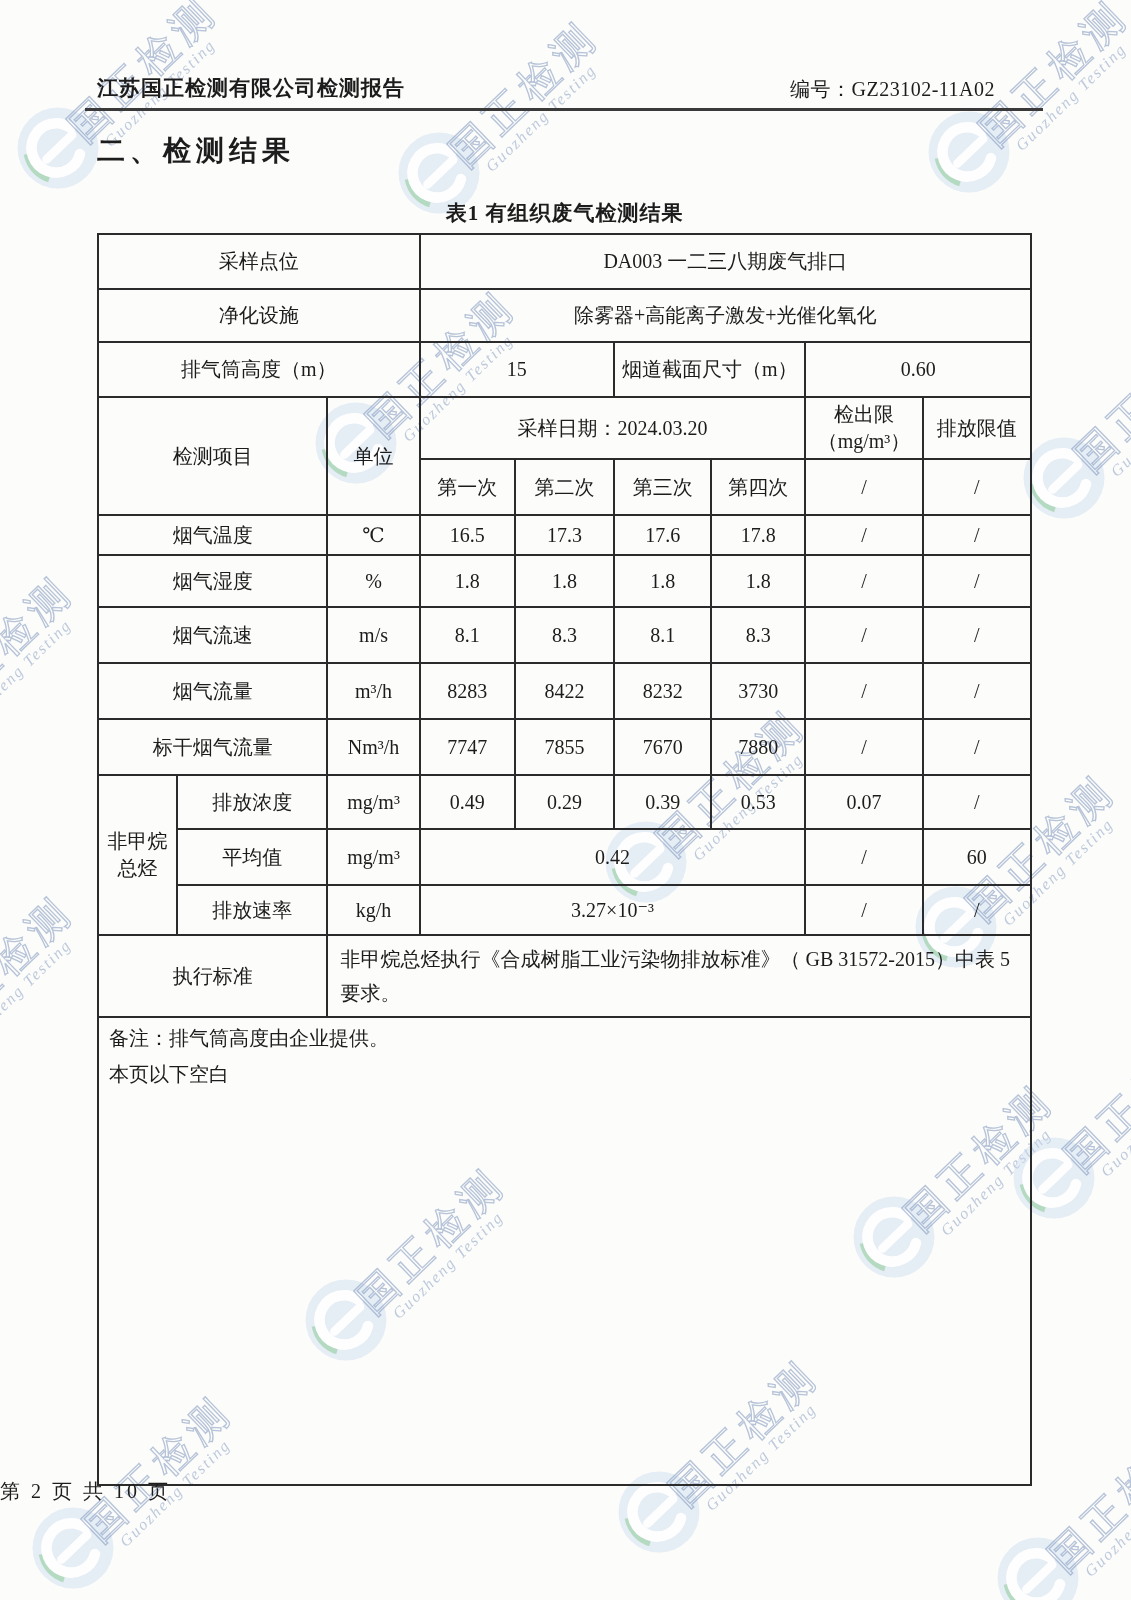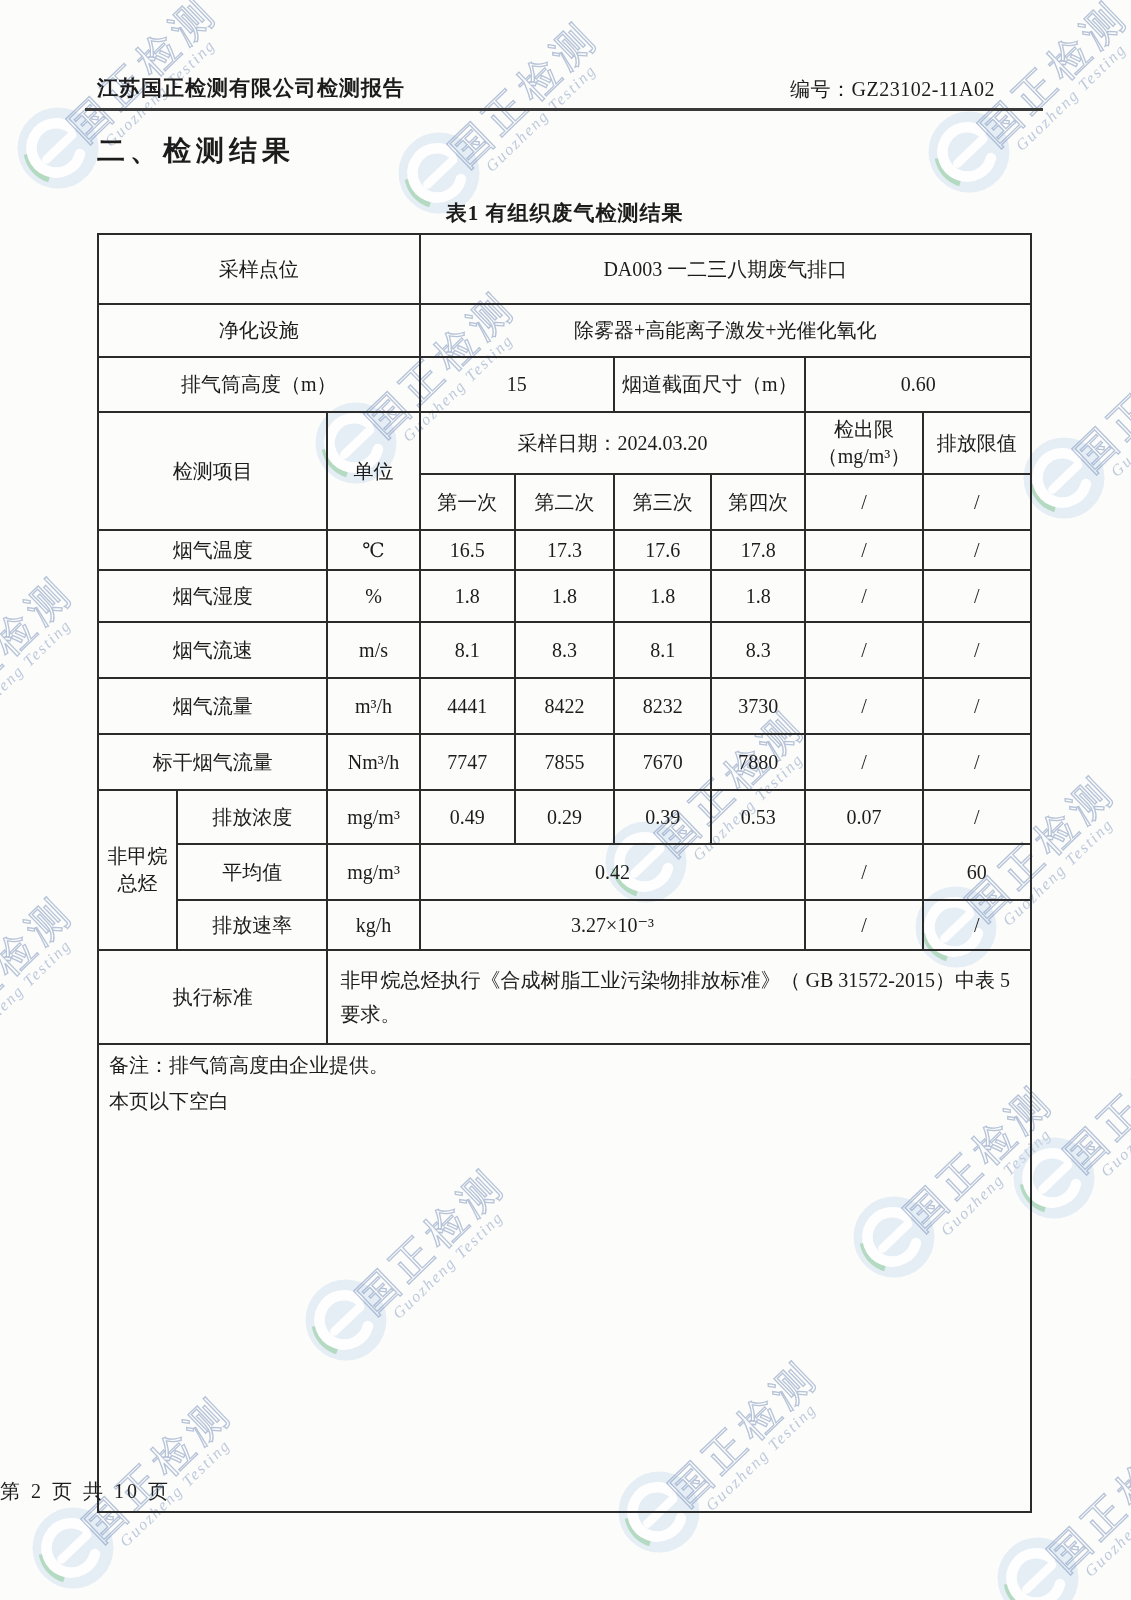--- a/index.html
+++ b/index.html
@@ -33,21 +33,21 @@
   .table-title{position:absolute;left:97px;top:199px;width:935px;text-align:center;font-size:21px;font-weight:bold;letter-spacing:1px;}
   table.result-table{
     position:absolute;left:97px;top:233px;width:935px;table-layout:fixed;
     border-collapse:collapse;font-size:20px;
   }
   .result-table td{
     border:2px solid #2b2b2b;text-align:center;vertical-align:middle;
     padding:0;line-height:1.35;background:transparent;
   }
   .pre{white-space:pre-line;}
-  td.std{text-align:left;padding:12px 12px;white-space:pre-line;line-height:1.7;}
+  td.std{text-align:left;padding:6px 12px;white-space:pre-line;line-height:1.7;}
   td.note{text-align:left;vertical-align:top;padding:9px 10px;}
   td.note .nline{line-height:1.1;margin-bottom:14px;}
   .footer{position:absolute;left:0;top:1478px;width:100%;text-align:left;font-size:20px;letter-spacing:3px;}
 </style>
 </head>
 <body>
 
 <div class="page">
   <div class="wm-layer" id="wm-layer">
       <div class="wm" style="left: 14px; top: 0px;">
@@ -235,21 +235,21 @@
           <col style="width:92px">
         <col style="width:95px">
           <col style="width:99px">
           <col style="width:97px">
           <col style="width:94px">
         <col style="width:117px">
           <col style="width:108px">
       </colgroup>
 
       <tbody>
-          <tr style="height:70px">
+          <tr style="height:55px">
         <td colspan="3">采样点位</td>
         <td colspan="6">DA003 一二三八期废气排口</td>
       </tr>
 
       <tr style="height:53px">
         <td colspan="3">净化设施</td>
         <td colspan="6">除雾器+高能离子激发+光催化氧化</td>
       </tr>
 
       <tr style="height:55px">
@@ -302,21 +302,21 @@
         <td>8.1</td>
         <td>8.3</td>
         <td>8.1</td>
         <td>8.3</td>
         <td>/</td>
         <td>/</td>
       </tr>
       <tr style="height:56px">
         <td colspan="2">烟气流量</td>
         <td>m³/h</td>
-        <td>4441</td>
+        <td>8283</td>
         <td>8422</td>
         <td>8232</td>
         <td>3730</td>
         <td>/</td>
         <td>/</td>
       </tr>
       <tr style="height:56px">
         <td colspan="2">标干烟气流量</td>
         <td>Nm³/h</td>
         <td>7747</td>

